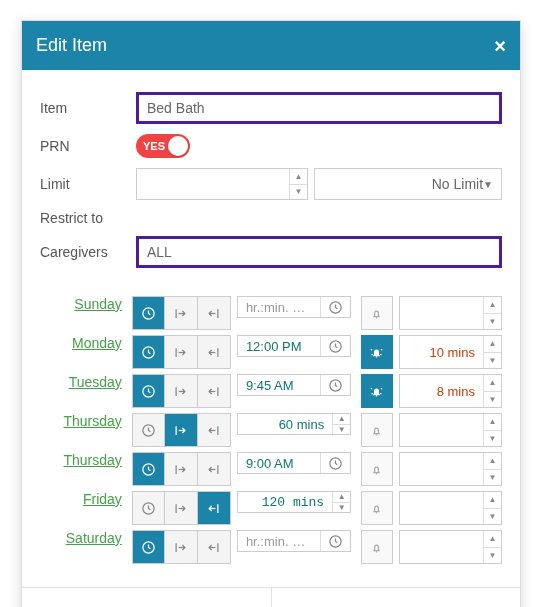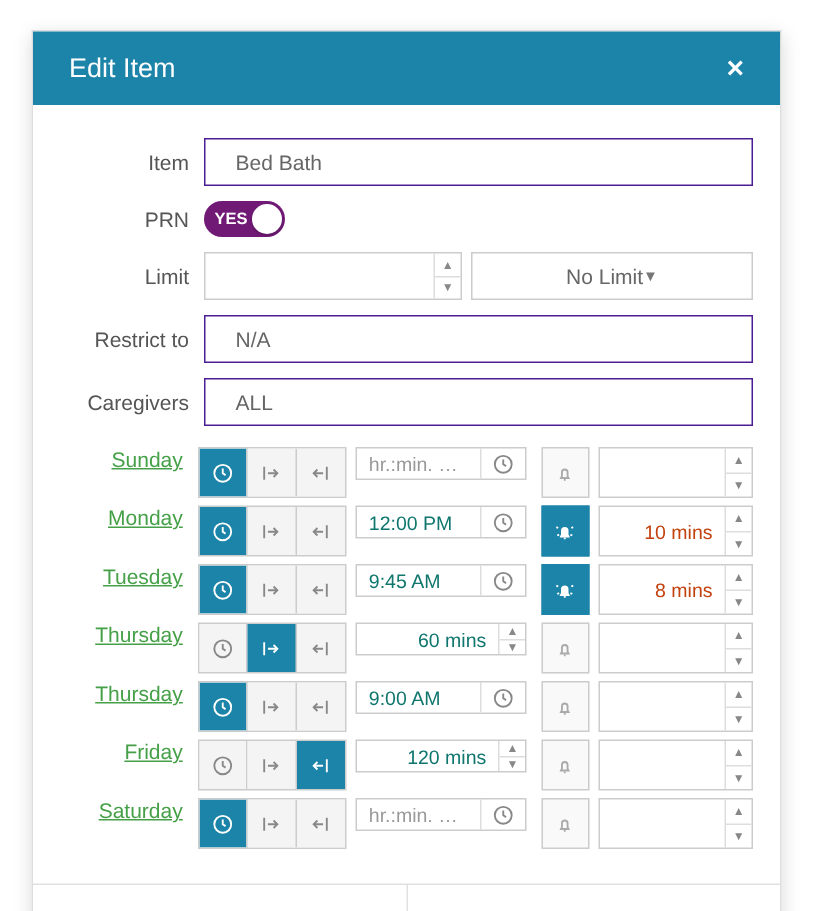--- a/index.html
+++ b/index.html
@@ -14,65 +14,64 @@
   .modal {
     width: 500px;
     border: 1px solid #ddd;
     box-shadow: 0 3px 12px rgba(0,0,0,0.15);
     background: #fff;
     margin: 0 auto;
   }
   .modal-header {
     background: #1c84a8;
     color: #fff;
-    padding: 14px 24px;
+    padding: 14px 14px;
     display: flex;
     justify-content: space-between;
     align-items: center;
   }
   .modal-header h3 { margin: 0; font-size: 18px; font-weight: 500; }
   .close-x {
     font-size: 20px; font-weight: bold; cursor: pointer;
     line-height: 1;
   }
   .modal-body { padding: 22px 18px 18px 18px; }
   .form-row {
     display: flex;
     align-items: center;
     margin-bottom: 10px;
   }
   .form-label {
     width: 96px;
-    text-align: right;
     padding-right: 10px;
     color: #555;
     font-size: 14px;
   }
   .day-label {
     width: 96px;
     text-align: right;
     padding-right: 10px;
     color: #45a048;
     font-size: 14px;
     font-weight: 500;
     text-decoration: underline;
   }
   .field {
     flex: 1;
     height: 32px;
-    border: 1px solid #4c1d95;
-    padding: 0 20px;
+    border: 3px solid #4c1d95;
+    padding: 0 8px;
     font-size: 14px;
     color: #666;
     display: flex;
     align-items: center;
   }
   .prn-toggle {
     width: 54px; height: 24px;
-    background: #701a75;
+    background: #ef4444;
     border-radius: 12px;
     position: relative;
     display: flex; align-items: center;
     padding-left: 7px;
     color: #fff; font-size: 11px; font-weight: 600;
   }
   .prn-toggle .knob {
     position: absolute; right: 2px; top: 2px;
     width: 20px; height: 20px;
     background: #fff; border-radius: 50%;
@@ -95,21 +94,21 @@
   }
   .spinner div {
     flex:1; display:flex; align-items:center; justify-content:center;
     font-size: 8px; color:#888; cursor:pointer;
   }
   .spinner div:first-child { border-bottom:1px solid #ddd; }
   .limit-sel {
     flex: 1;
     height:32px;
     border:1px solid #ccc;
-    display:flex; align-items:center; justify-content:center;
+    display:flex; align-items:center; justify-content:flex-end;
     padding:0 8px;
     color:#666;
   }
   .chev { font-size: 10px; color:#777; }
 
   .day-row {
     display:flex;
     align-items: stretch;
     margin-bottom: 5px;
   }
@@ -213,26 +212,23 @@
         </div>
         <div class="limit-sel">
           <span>No Limit</span>
           <span class="chev">▼</span>
         </div>
       </div>
     </div>
 
     <div class="form-row">
       <div class="form-label">Restrict to</div>
-      <div class="field">
-          <span>N/A</span>
-        </div>
     </div>
 
-    <div class="form-row" style="margin-bottom:14px;">
+    <div class="form-row" style="margin-bottom:28px;">
       <div class="form-label">Caregivers</div>
       <div class="field">
           <span>ALL</span>
         </div>
     </div>
 
     <div id="days-container">
         <div class="day-row">
           <div class="day-label">Sunday</div>
           <div class="mode-group">
@@ -497,21 +493,21 @@
             </div>
             <div class="mode-btn active">
               <svg width="15" height="15" viewBox="0 0 24 24" fill="none" stroke="#fff" stroke-width="2">
                 <path d="M19 5v14"></path>
                 <path d="M15 12H5"></path>
                 <path d="M9 8l-4 4 4 4"></path>
               </svg>
             </div>
           </div>
           <div class="time-box">
-            <div class="val" style="justify-content: flex-end;">120 mins</div>
+            <div class="val" style="justify-content: flex-end; font-family: Liberation Mono, monospace;">120 mins</div>
             <div class="spinner">
               <div>▲</div>
               <div>▼</div>
             </div>
           </div>
           <div class="gap"></div>
           <div class="alert-btn">
             <svg width="15" height="15" viewBox="0 0 24 24" fill="none" stroke="#aaa" stroke-width="2">
               <path d="M8 17h8l-1-2v-4a3 3 0 0 0-6 0v4l-1 2z"></path>
               <path d="M11 19h2"></path>

